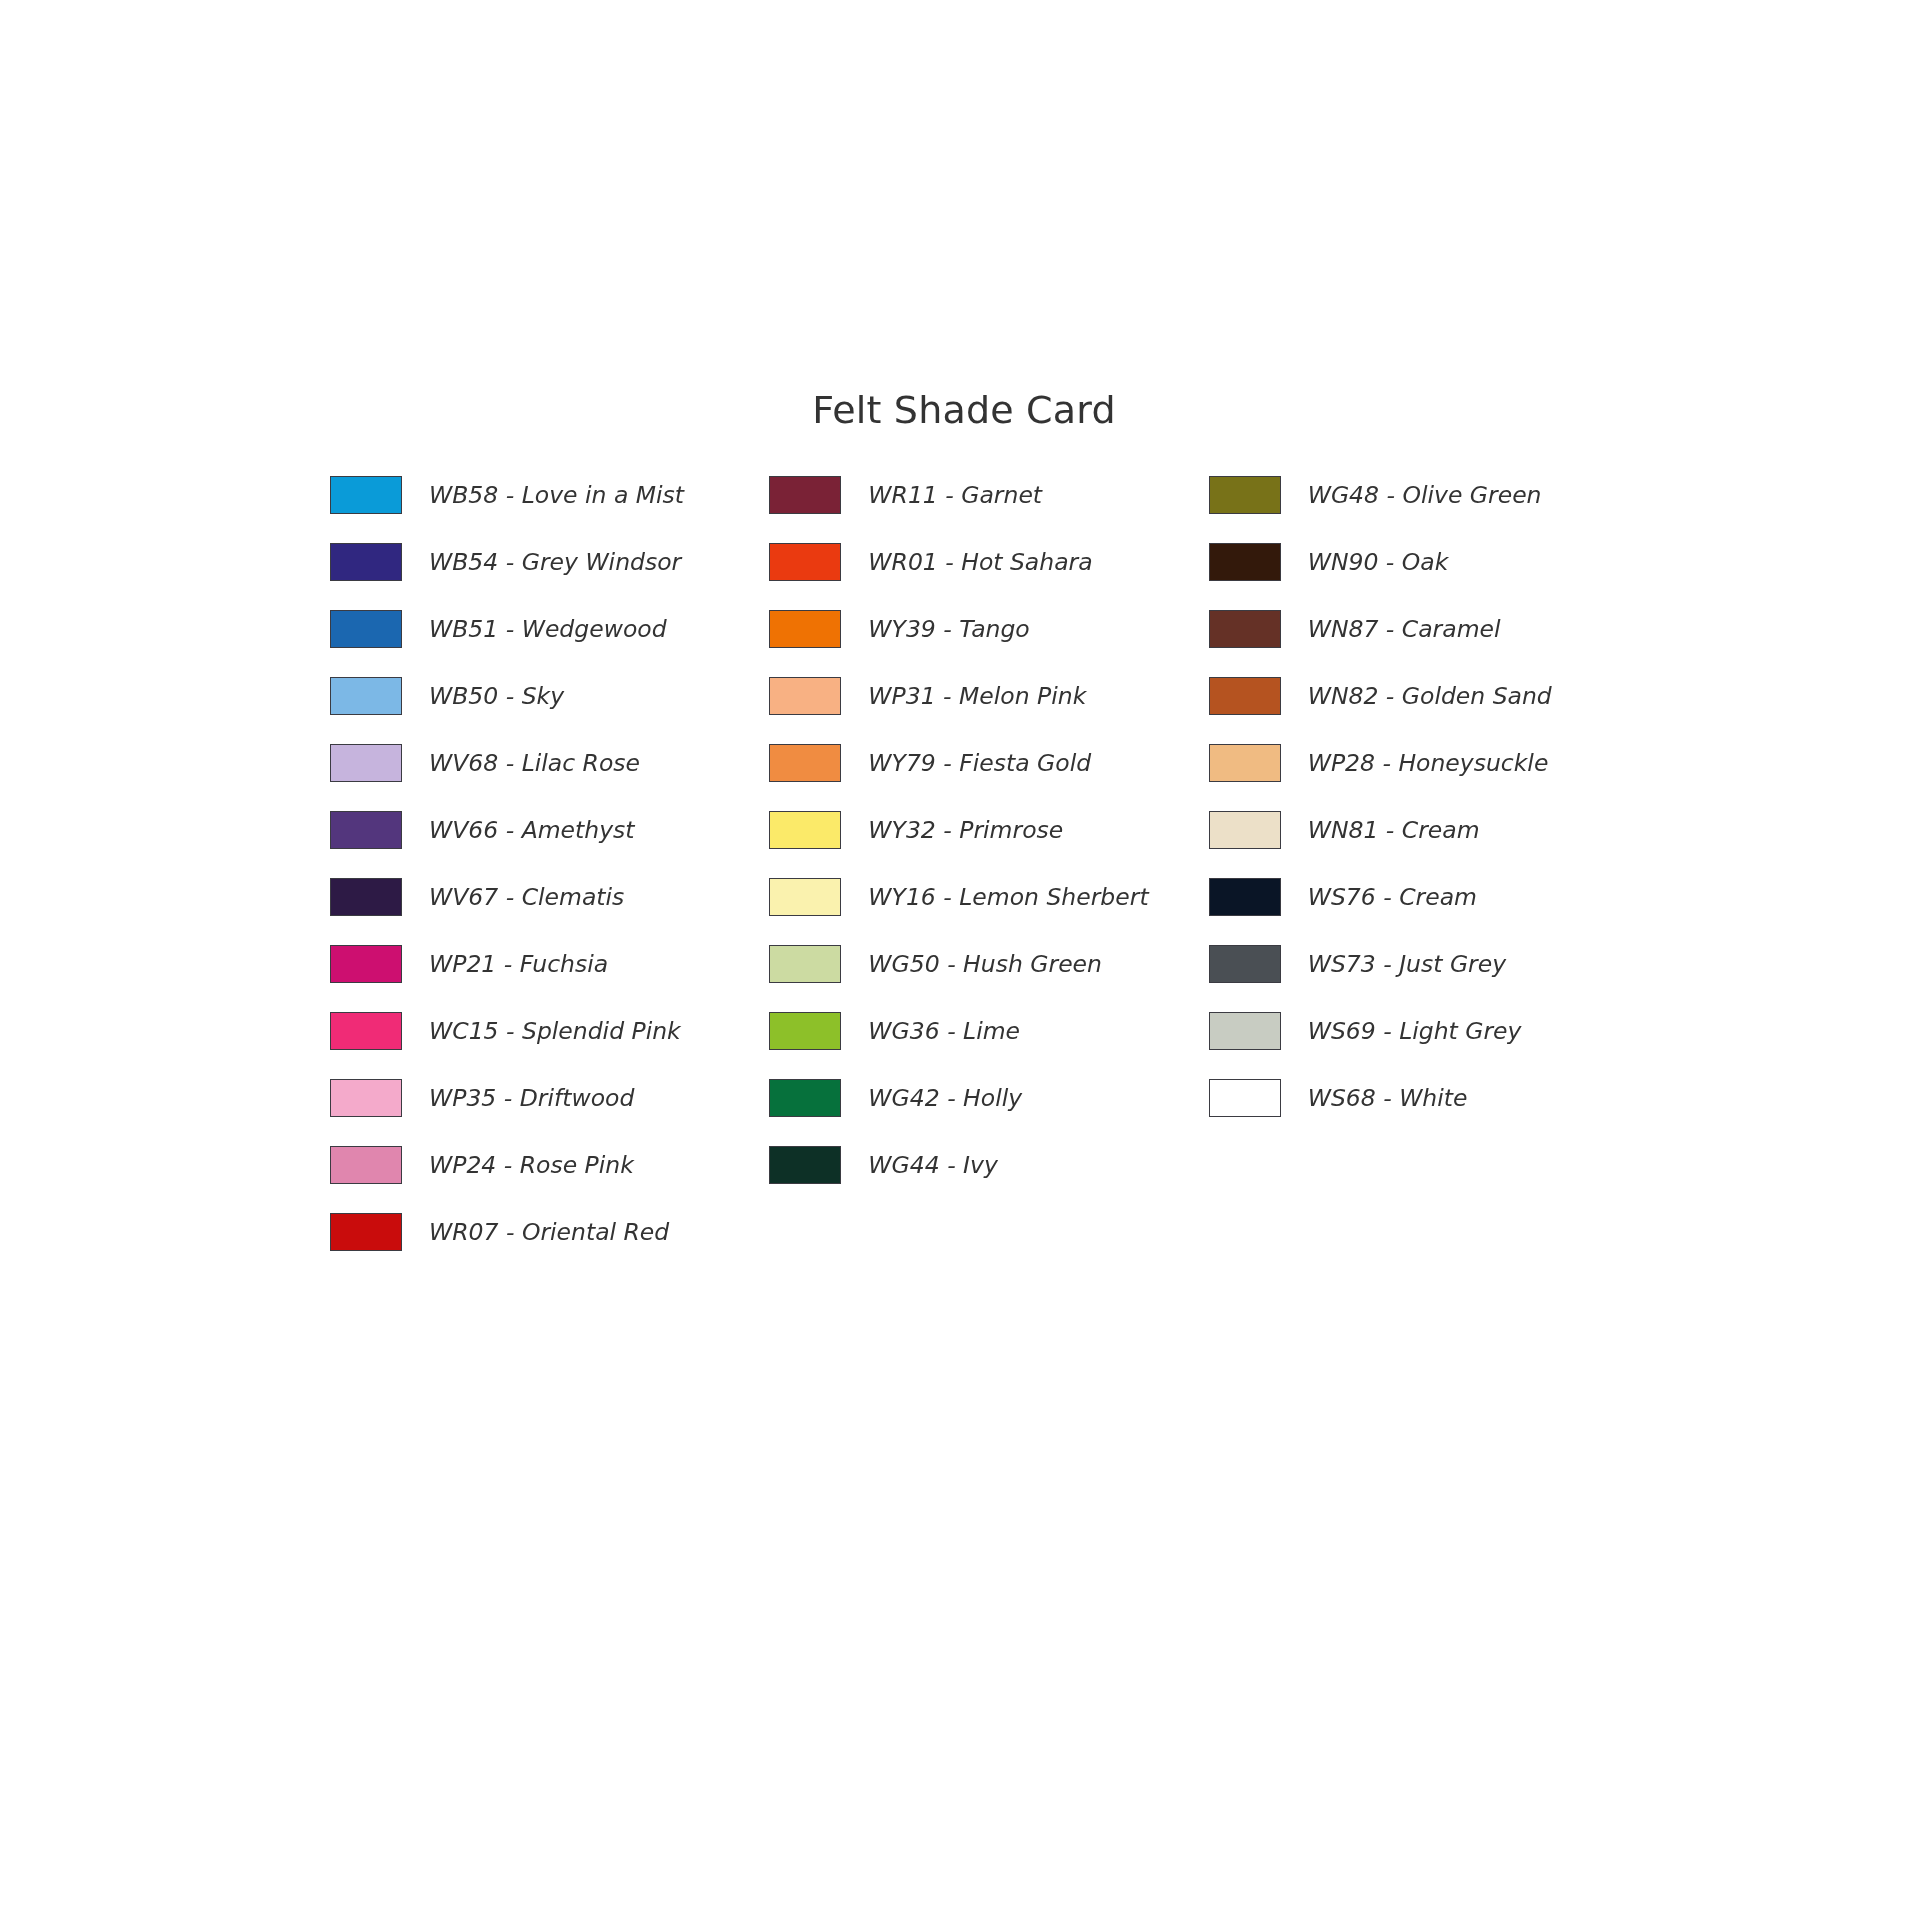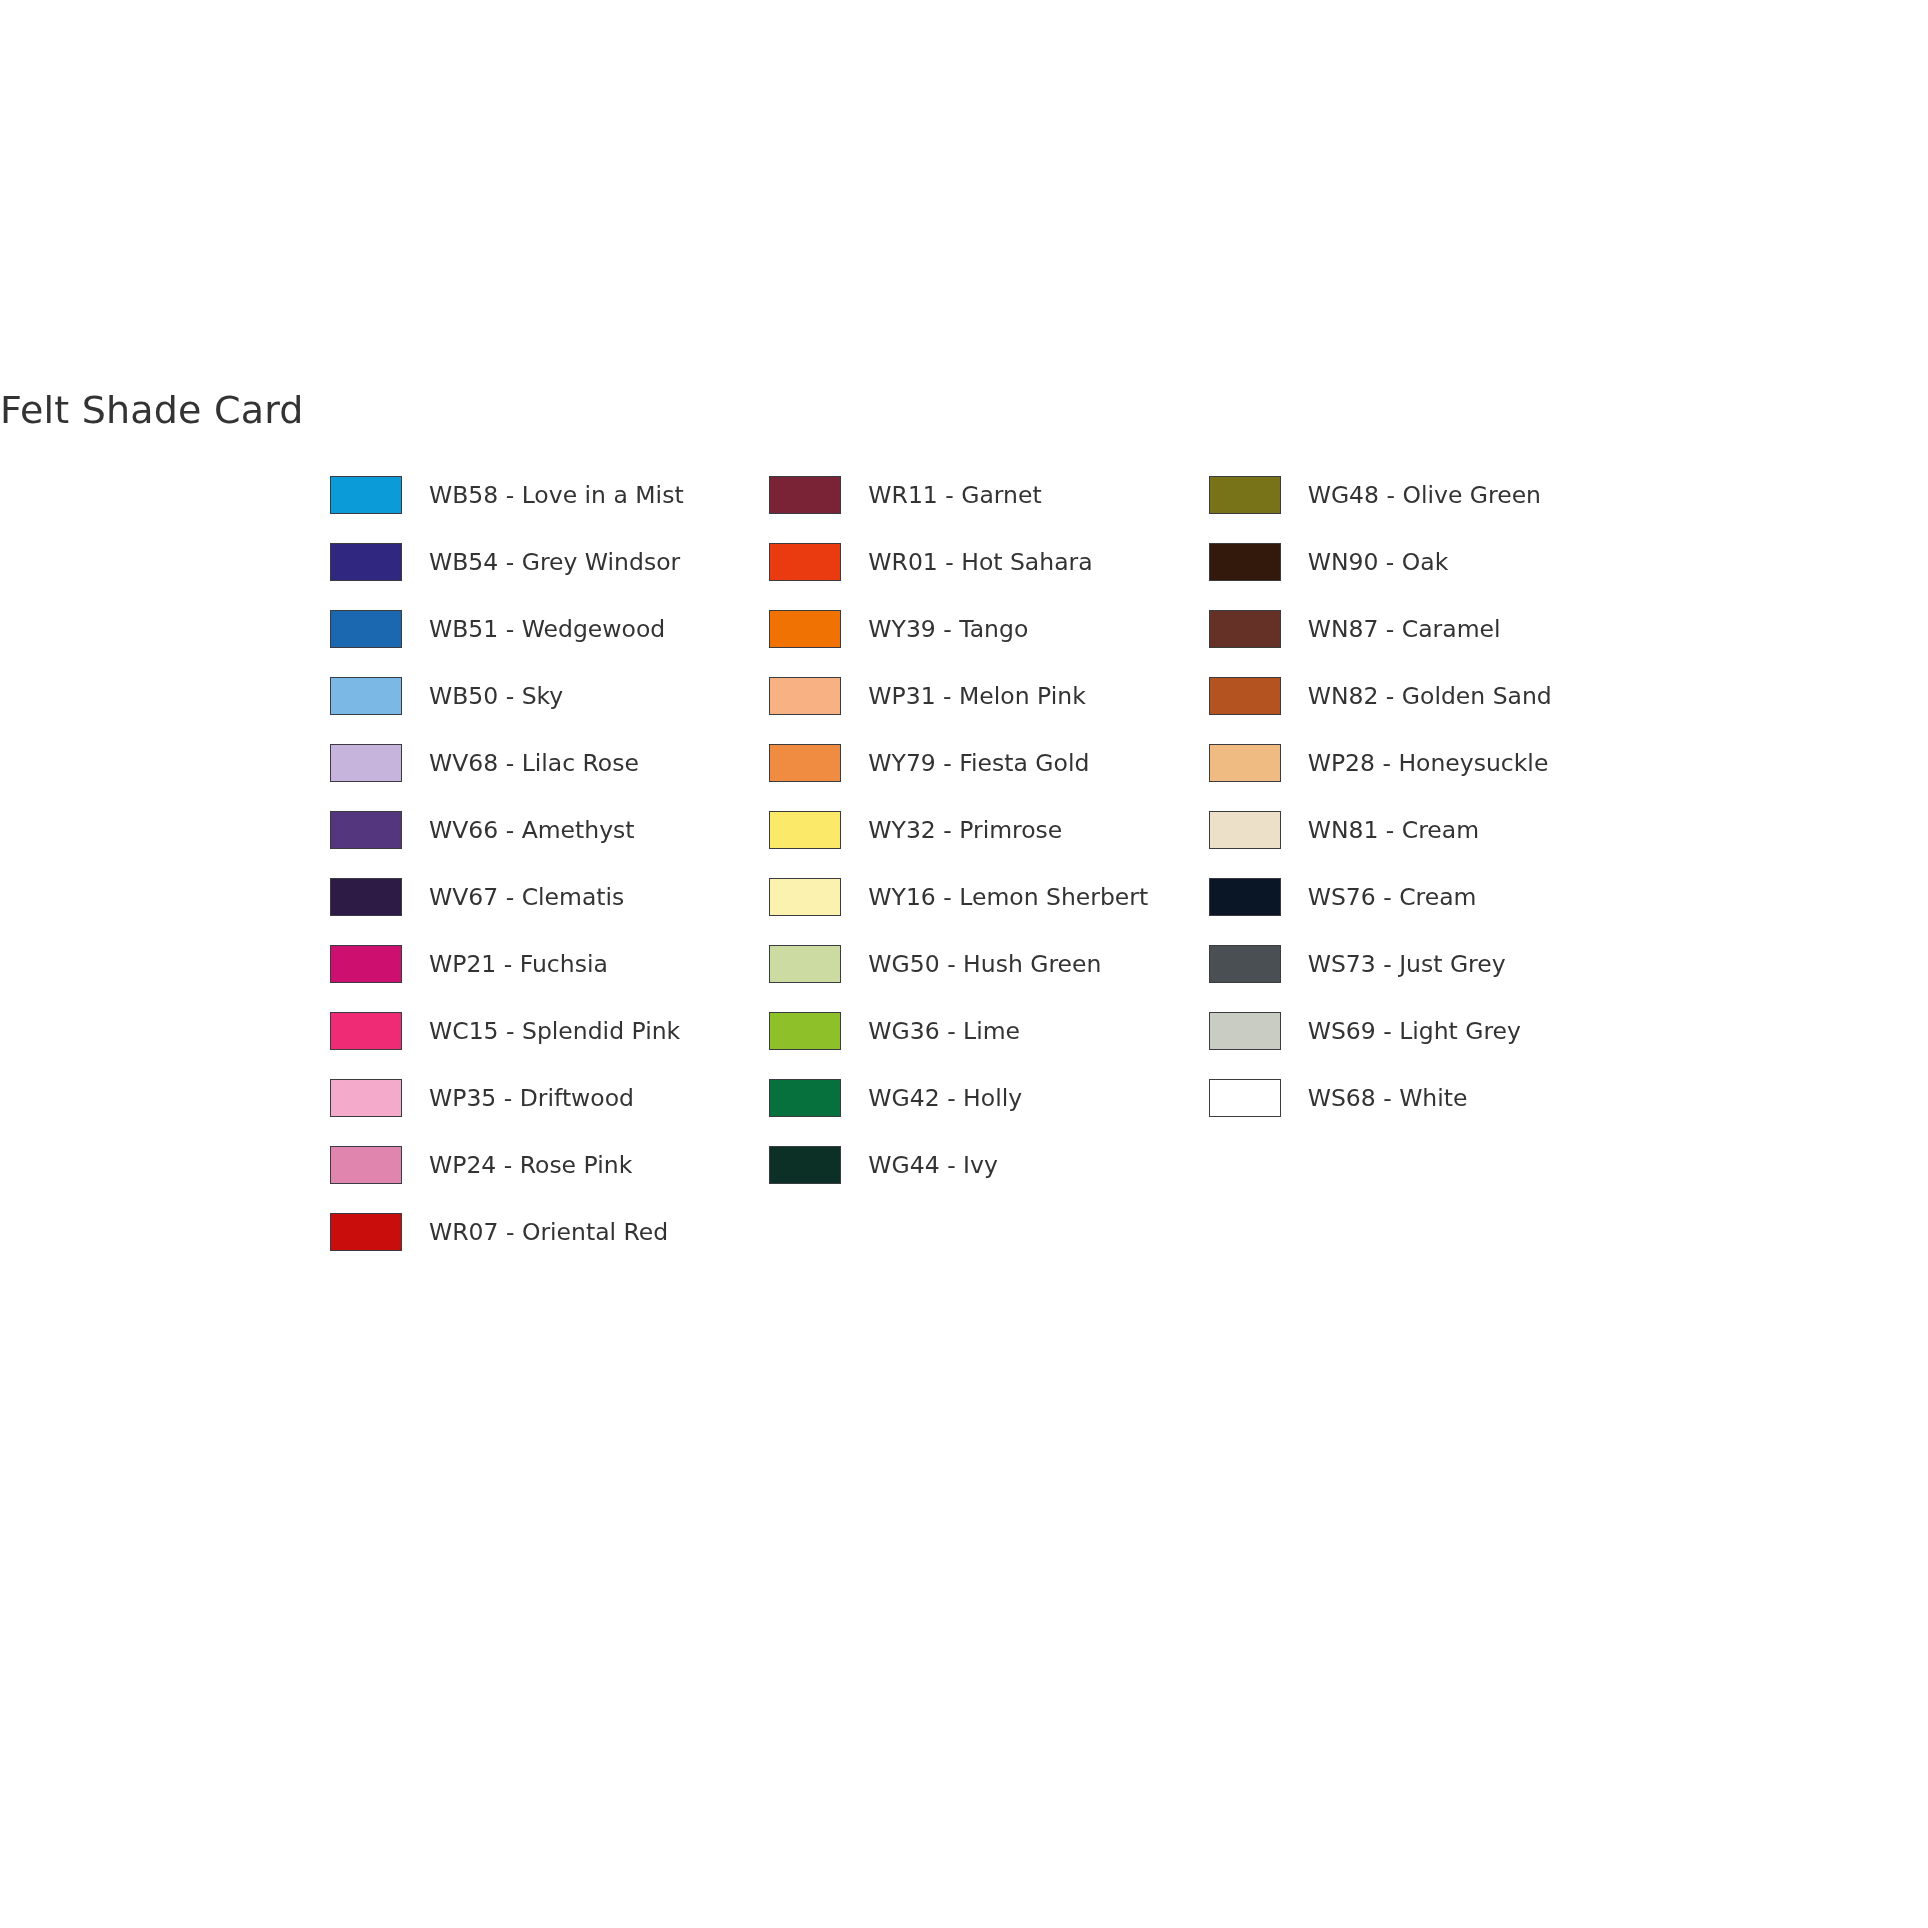--- a/index.html
+++ b/index.html
@@ -21,21 +21,21 @@
     top: 0;
     width: 1928px;
     height: 1928px;
   }
 
   #title {
     position: absolute;
     left: 0;
     top: 388px;
     width: 1928px;
-    text-align: left;
+    text-align: center;
     font-size: 38px;
     font-weight: 400;
     color: #333333;
     letter-spacing: 0.2px;
     font-family: "DejaVu Sans", sans-serif;
   }
 
   #columns {
     position: absolute;
     left: 330px;
@@ -44,20 +44,21 @@
     display: flex;
     flex-direction: row;
     gap: 0;
   }
 
   .shade-column {
     width: 469px;
     display: flex;
     flex-direction: column;
     gap: 0;
+    font-style: italic;
   }
 
   .shade-row {
     height: 67px;
     display: flex;
     flex-direction: row;
     align-items: flex-start;
     gap: 0;
   }
 

